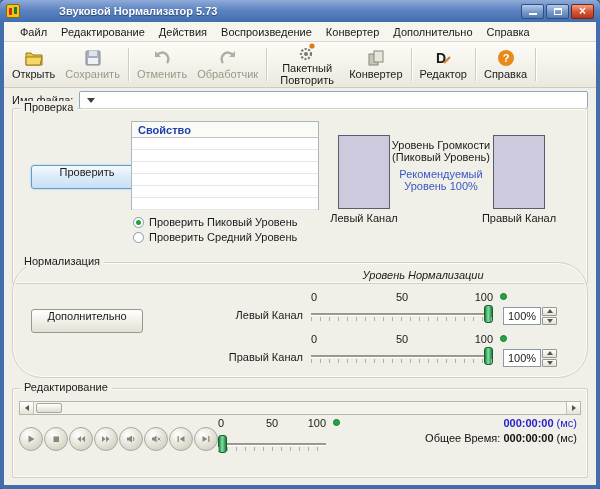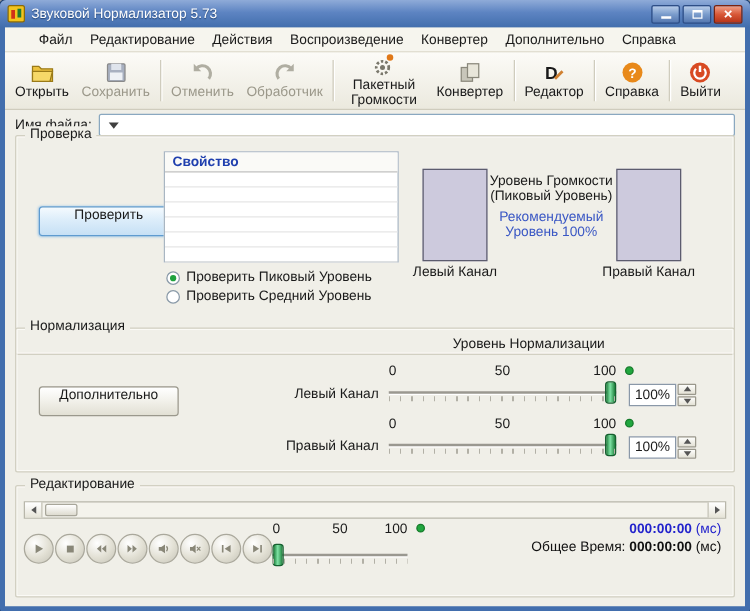--- a/index.html
+++ b/index.html
@@ -4,32 +4,32 @@
 <style>
   * { box-sizing: border-box; }
   body { margin:0; font-family:"Liberation Sans", sans-serif; font-size:11px; color:#1a1a1a; background:#9a9a9a; }
   .window { width:600px; height:489px; position:relative; background:#426ead; border-radius:5px 5px 2px 2px; overflow:hidden; box-shadow:0 0 0 1px #20406e; }
 
   
   .titlebar { height:22px; display:flex; align-items:center; padding:0 6px; gap:5px;
     background:linear-gradient(#8fabd8,#5d84c2 45%,#426ead); }
   .app-icon { width:14px; height:14px; background:#f2c41e; border:1px solid #8a6a08; border-radius:2px; position:relative; flex:0 0 auto; }
   .app-icon::after { content:""; position:absolute; left:2px; top:3px; width:3px; height:7px; background:#d03018; box-shadow:5px -1px 0 #207a30; }
-  .title-text { color:#fff; font-weight:normal; text-shadow:0 1px 1px #20406e; flex:1; white-space:nowrap; overflow:hidden; }
+  .title-text { color:#fff; font-weight:bold; text-shadow:0 1px 1px #20406e; flex:1; white-space:nowrap; overflow:hidden;margin-left:34px; }
   .winbtns { display:flex; gap:2px; }
   .wbtn { width:23px; height:15px; border-radius:2px; display:flex; align-items:center; justify-content:center;
     background:linear-gradient(#b8cce8,#7a9ccc 50%,#5578b0); border:1px solid #2e4e86; color:#fff; }
   .wbtn.close { background:linear-gradient(#f0a088,#d85838 50%,#b83418); border-color:#7a2410; font-size:12px; font-weight:bold; line-height:1; }
   .glyph-min { width:8px; height:2px; background:#fff; margin-top:6px; }
   .glyph-max { width:8px; height:7px; border:1px solid #fff; border-top-width:2px; }
 
   .app-body { position:absolute; top:22px; left:4px; right:4px; bottom:4px; background:#f0efe8; overflow:hidden; }
 
   
-  .menubar { height:20px; background:#f6f5ee; border-bottom:1px solid #dbd8c9; display:flex; align-items:center; padding-left:20px; }
+  .menubar { height:20px; background:#f6f5ee; border-bottom:1px solid #dbd8c9; display:flex; align-items:center; padding-left:9px; }
   .menu-item { padding:3px 7px; cursor:default; white-space:nowrap; }
 
   
   .toolbar { height:46px; background:linear-gradient(#fcfbf7,#ebe9de); border-bottom:1px solid #cfccbd; display:flex; align-items:stretch; padding:2px 3px; }
   .tbtn { display:flex; flex-direction:column; align-items:center; justify-content:center; padding:1px 5px; border-radius:3px; }
   .tlabel { margin-top:1px; white-space:nowrap; line-height:1.05; }
   .tbtn.wide .tlabel { white-space:normal; text-align:center; width:64px; }
   .tbtn.disabled .tlabel { color:#9b988a; }
   .tsep { width:1px; background:#cfccbd; margin:4px 3px; box-shadow:1px 0 0 #fff; }
   .ticon { width:20px; height:20px; display:block; }
@@ -180,21 +180,21 @@
       </div>
       <div class="tsep"></div>
       <div class="tbtn wide">
         <span class="ticon">
           <svg width="20" height="20" viewBox="0 0 20 20">
               <circle cx="9" cy="12" r="5" fill="none" stroke="#7a786c" stroke-width="2.2" stroke-dasharray="2 1.6"></circle>
               <circle cx="9" cy="12" r="2" fill="#7a786c"></circle>
               <circle cx="15" cy="4" r="2.6" fill="#e07818"></circle>
             </svg>
         </span>
-        <span class="tlabel">Пакетный Громкости</span>
+        <span class="tlabel">Пакетный Повторить</span>
       </div>
       <div class="tbtn">
         <span class="ticon">
           <svg width="20" height="20" viewBox="0 0 20 20">
               <rect x="3" y="6" width="9" height="11" fill="#c8c6ba" stroke="#8a887c"></rect>
               <rect x="8" y="3" width="9" height="11" fill="#e8e6da" stroke="#8a887c"></rect>
             </svg>
         </span>
         <span class="tlabel">Конвертер</span>
       </div>
@@ -212,30 +212,20 @@
       <div class="tbtn">
         <span class="ticon">
           <svg width="20" height="20" viewBox="0 0 20 20">
               <circle cx="10" cy="10" r="8" fill="#e8891a"></circle>
               <text x="10" y="14" text-anchor="middle" font-size="11" font-weight="bold" fill="#fff" font-family="Liberation Sans, sans-serif">?</text>
             </svg>
         </span>
         <span class="tlabel">Справка</span>
       </div>
       <div class="tsep"></div>
-      <div class="tbtn">
-        <span class="ticon">
-          <svg width="20" height="20" viewBox="0 0 20 20">
-              <circle cx="10" cy="10" r="8" fill="#d84a22"></circle>
-              <path d="M10 4.5 v5" stroke="#fff" stroke-width="2"></path>
-              <path d="M6.8 7 a4.6 4.6 0 1 0 6.4 0" stroke="#fff" stroke-width="1.8" fill="none"></path>
-            </svg>
-        </span>
-        <span class="tlabel">Выйти</span>
-      </div>
     </div>
 
     <div class="content">
 
       <div class="filerow">
         <span class="filelabel">Имя файла:</span>
         <div class="combo">
           <span class="combo-arrow"></span>
           <span class="combo-value"></span>
         </div>
@@ -272,24 +262,24 @@
         <div class="meter" style="left:325px; top:26px;"></div>
         <div class="volblock">
           <div class="t1">Уровень Громкости (Пиковый Уровень)</div>
           <div class="t2">Рекомендуемый Уровень 100%</div>
         </div>
         <div class="meter" style="left:480px; top:26px;"></div>
         <div class="meter-label" style="left:309px; top:103px;">Левый Канал</div>
         <div class="meter-label" style="left:464px; top:103px;">Правый Канал</div>
       </div>
 
-      <div class="group" style="top:174px; height:116px;">
+      <div class="group" style="top:174px; height:116px;border-radius:30px;">
         <span class="glabel">Нормализация</span>
 
-        <div style="position:absolute; left:300px; top:6px; width:220px; text-align:center;">Уровень Нормализации</div>
+        <div style="position:absolute; left:300px; top:6px; width:220px; text-align:center;font-style:italic;">Уровень Нормализации</div>
 
         <div class="btn btn-norm" style="left:18px; top:46px; width:112px; height:24px;">
           <span>Дополнительно</span>
         </div>
 
         <div class="scale" style="left:298px; top:28px; width:182px;">
           <span class="sv0">0</span>
           <span class="sv50">50</span>
           <span class="sv100">100</span>
           <span class="scale-dot"></span>

